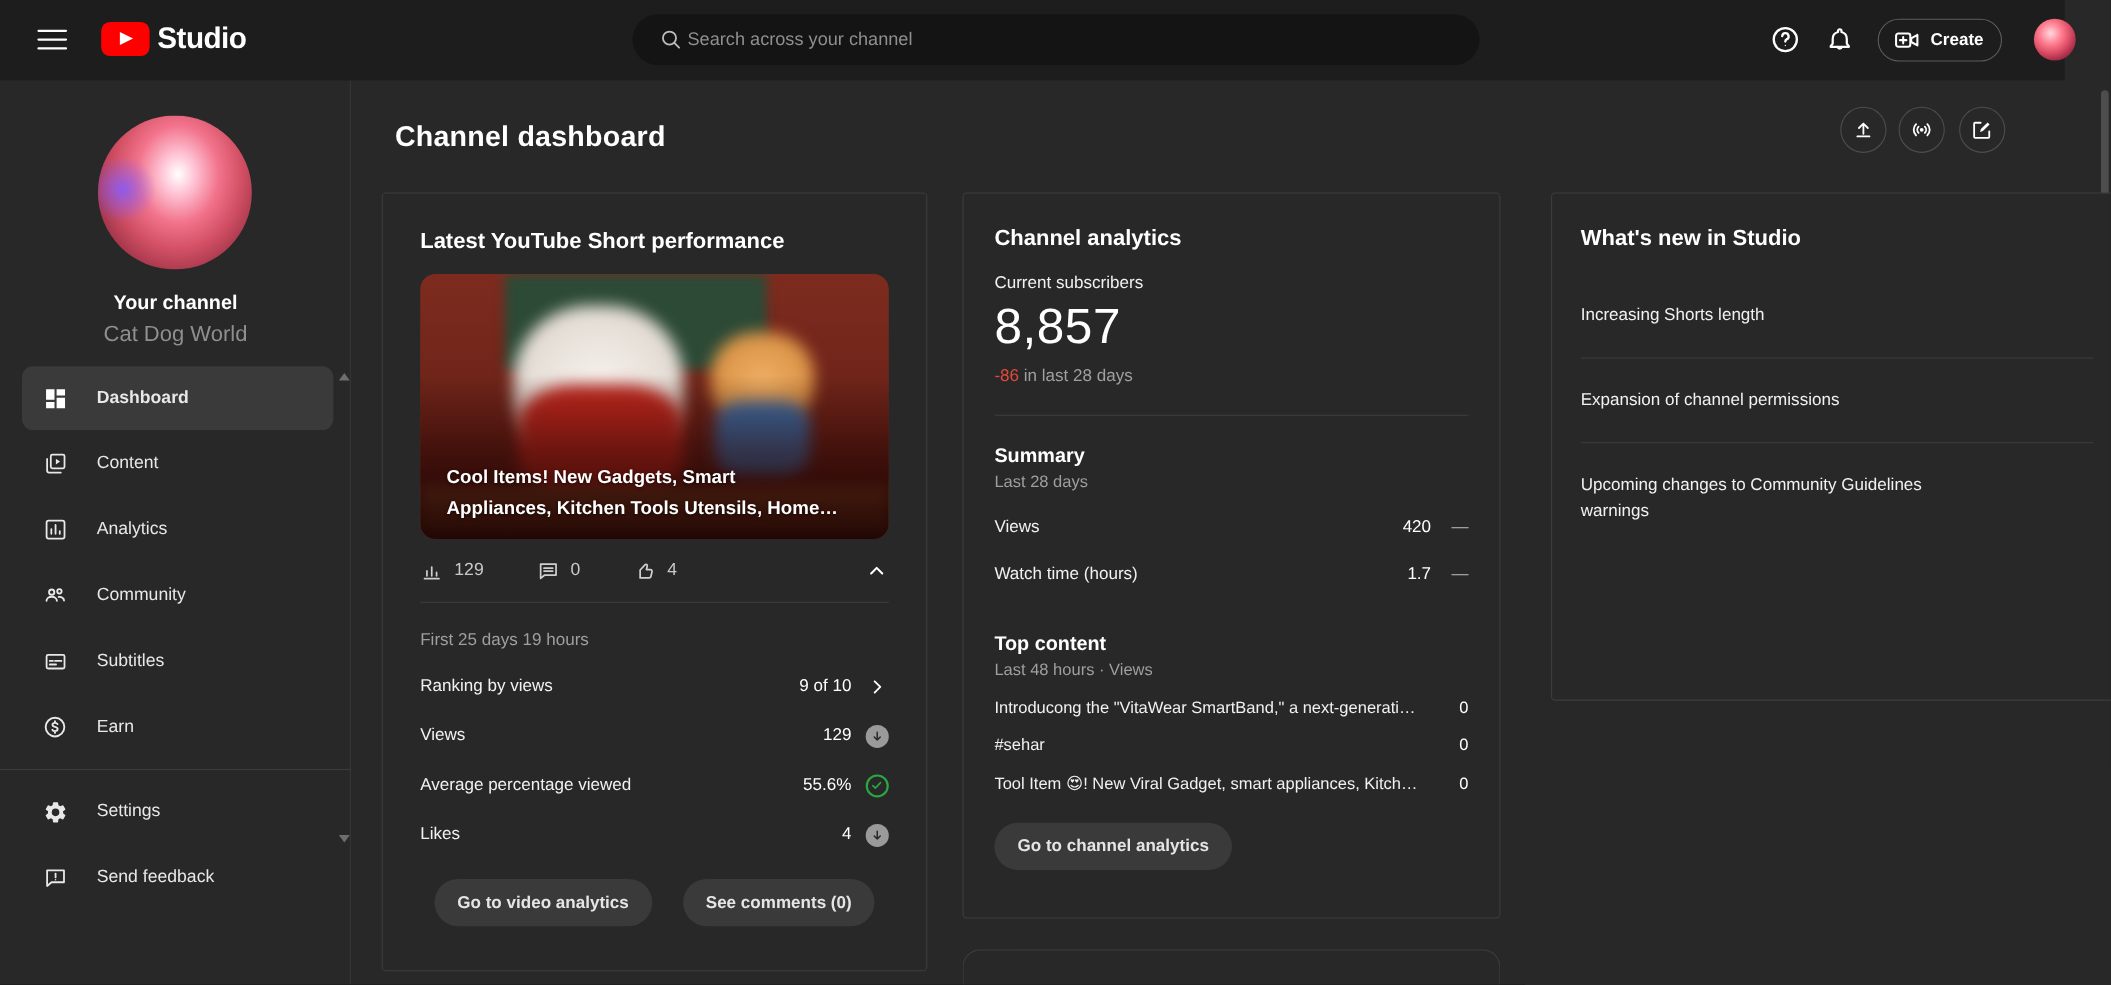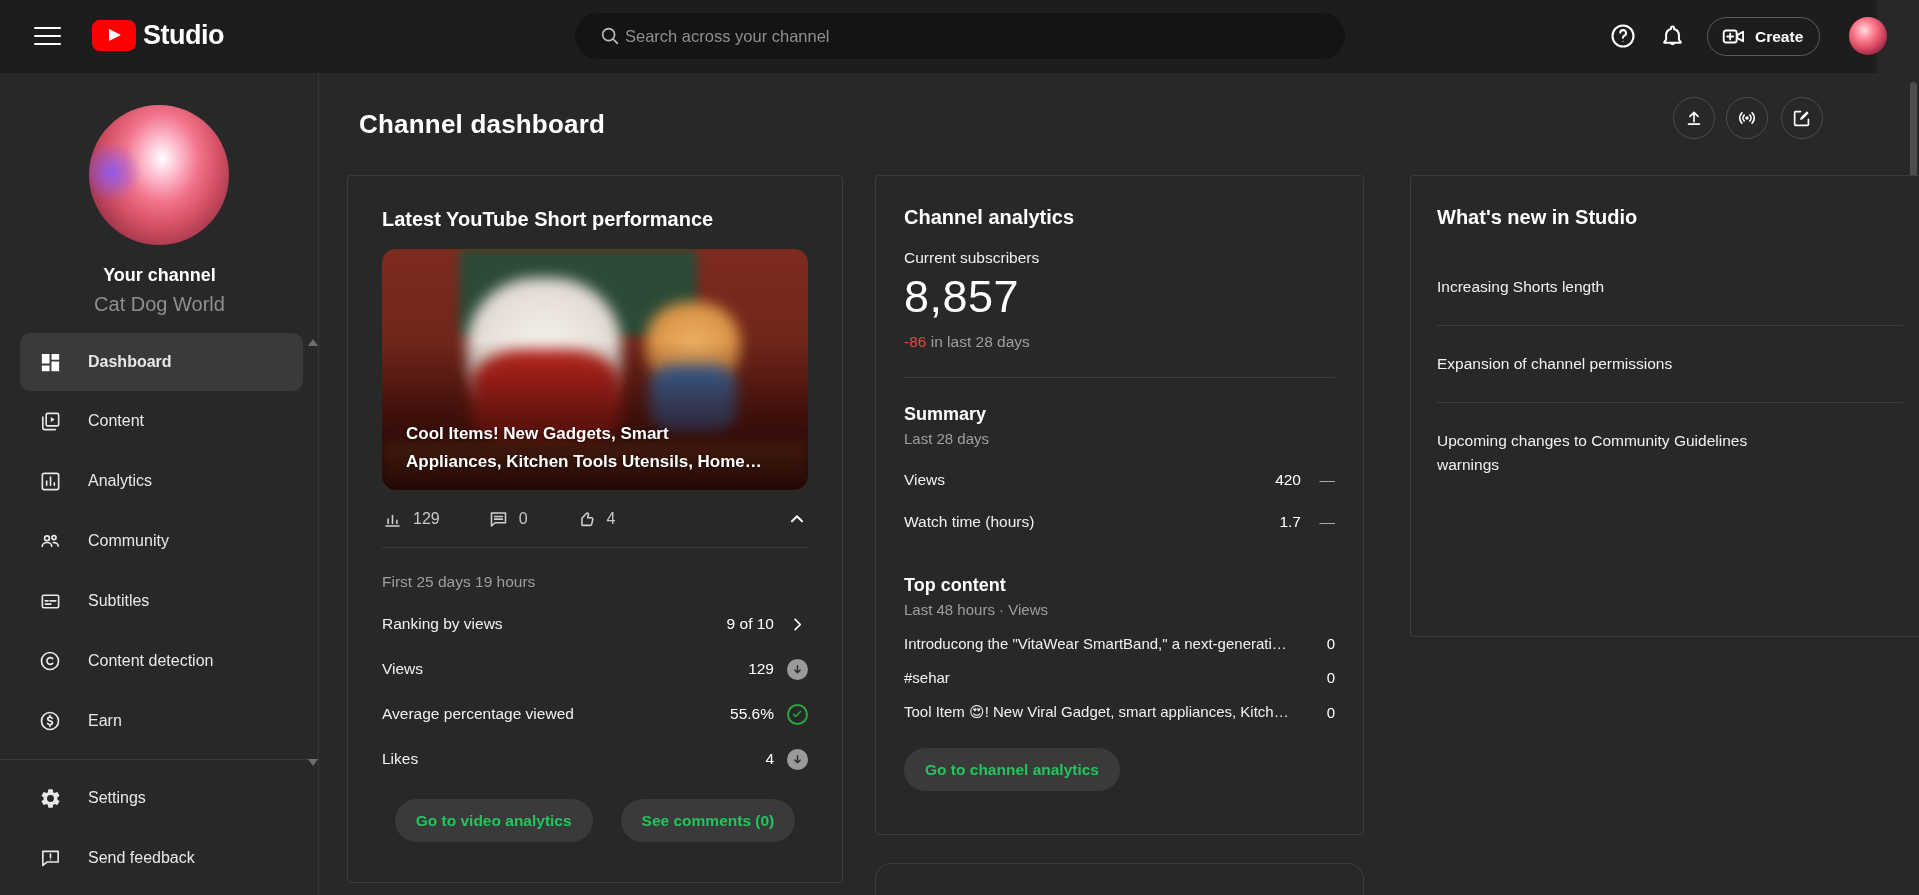--- a/index.html
+++ b/index.html
@@ -76,21 +76,21 @@
   .stats-row .collapse { margin-left:auto; cursor:pointer; display:flex; }
   .hdiv { height:1px; background:#3d3d3d; margin-top:17px; }
   .age { margin-top:25px; font-size:15.5px; color:#9f9f9f; }
   .metric-row { display:flex; align-items:center; margin-top:21px; height:24px; font-size:15.5px; }
   .metric-row .ml { color:#f1f1f1; }
   .metric-row .mv { margin-left:auto; color:#fff; }
   .metric-row .mi { width:22px; height:22px; margin-left:12px; display:flex; align-items:center; justify-content:center; }
   .ind-down { width:21px; height:21px; border-radius:50%; background:#9a9a9a; display:flex; align-items:center; justify-content:center; }
   .ind-check { width:21px; height:21px; border-radius:50%; border:2px solid #2ba640; display:flex; align-items:center; justify-content:center; }
   .btn-row { margin-top:28px; display:flex; justify-content:center; gap:28px; }
-  .pill-btn { height:43px; padding:0 21px; background:#3a3a3a; border:none; border-radius:22px; color:#22c55e; font-size:15.5px; font-weight:bold; font-family:inherit; display:flex; align-items:center; cursor:pointer; white-space:nowrap; }
+  .pill-btn { height:43px; padding:0 21px; background:#3a3a3a; border:none; border-radius:22px; color:#e5e5e5; font-size:15.5px; font-weight:bold; font-family:inherit; display:flex; align-items:center; cursor:pointer; white-space:nowrap; }
 
   
   .sub-label { margin-top:20px; font-size:15.5px; color:#f1f1f1; }
   .sub-count { margin-top:4px; font-size:45px; font-weight:400; letter-spacing:0.5px; }
   .sub-delta { margin-top:10px; font-size:15.5px; color:#9f9f9f; }
   .sub-delta .neg { color:#e2493b; }
   #card2 .hdiv { margin-top:26px; background:#3d3d3d; }
   .sec-title { margin-top:26px; font-size:18px; font-weight:bold; }
   .sec-sub { margin-top:5px; font-size:15px; color:#9f9f9f; }
   .sum-row { display:flex; align-items:center; margin-top:24px; font-size:15.5px; }
@@ -207,29 +207,20 @@
               <rect x="3.5" y="5.5" width="17" height="13" rx="1.5"></rect>
               <path d="M6.5 11.3h3 M11.5 11.3h6 M6.5 14.7h6"></path>
             </svg>
         </span>
         <span class="lb">Subtitles</span>
       </div>
       <div class="sb-item">
         <span class="ic">
           <svg class="sic" width="24" height="24" viewBox="0 0 24 24">
               <circle cx="12" cy="12" r="8.5"></circle>
-              <path d="M14.6 9.7a3.3 3.3 0 1 0 0 4.6"></path>
-            </svg>
-        </span>
-        <span class="lb">Content detection</span>
-      </div>
-      <div class="sb-item">
-        <span class="ic">
-          <svg class="sic" width="24" height="24" viewBox="0 0 24 24">
-              <circle cx="12" cy="12" r="8.5"></circle>
               <path d="M14.3 9.3c-.4-.8-1.3-1.2-2.3-1.2-1.3 0-2.3.7-2.3 1.8s1 1.6 2.3 1.9c1.3.3 2.4.8 2.4 2s-1.1 1.9-2.4 1.9c-1.1 0-2-.5-2.4-1.3 M12 6.6v1.5 M12 15.7v1.6"></path>
             </svg>
         </span>
         <span class="lb">Earn</span>
       </div>
       <div class="sb-divider"></div>
       <div class="sb-item">
         <span class="ic">
           <svg width="23" height="23" viewBox="0 0 24 24" fill="#e8e8e8">
               <path d="M19.14 12.94c.04-.3.06-.61.06-.94s-.02-.64-.07-.94l2.03-1.58a.49.49 0 0 0 .12-.61l-1.92-3.32a.49.49 0 0 0-.59-.22l-2.39.96a7.3 7.3 0 0 0-1.62-.94l-.36-2.54a.48.48 0 0 0-.48-.41h-3.84a.48.48 0 0 0-.47.41l-.36 2.54c-.59.24-1.13.57-1.62.94l-2.39-.96a.48.48 0 0 0-.59.22L2.74 8.87c-.12.21-.08.47.12.61l2.03 1.58c-.05.3-.09.63-.09.94s.02.64.07.94l-2.03 1.58a.49.49 0 0 0-.12.61l1.92 3.32c.12.22.37.29.59.22l2.39-.96c.5.38 1.03.7 1.62.94l.36 2.54c.05.24.24.41.48.41h3.84c.24 0 .44-.17.47-.41l.36-2.54c.59-.24 1.13-.56 1.62-.94l2.39.96c.22.08.47 0 .59-.22l1.92-3.32a.49.49 0 0 0-.12-.61l-2.01-1.58zM12 15.6A3.6 3.6 0 1 1 12 8.4a3.6 3.6 0 0 1 0 7.2z"></path>

